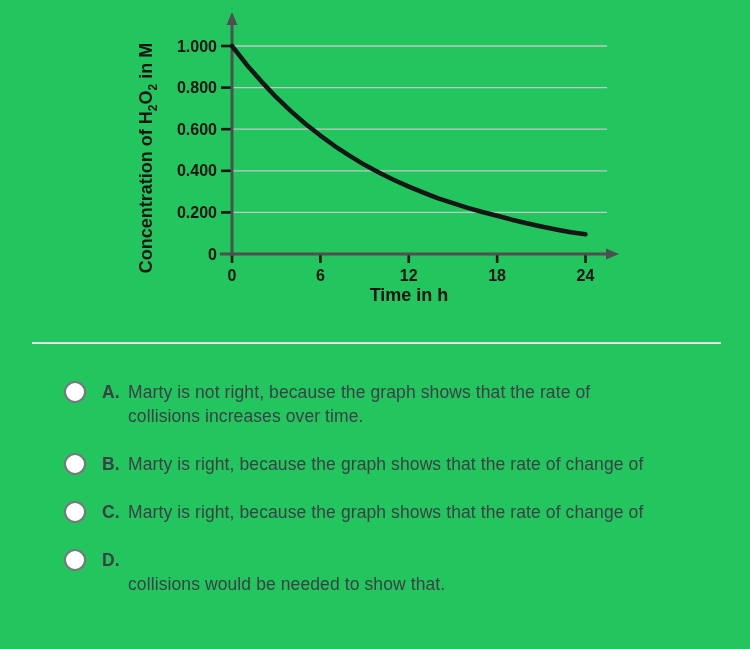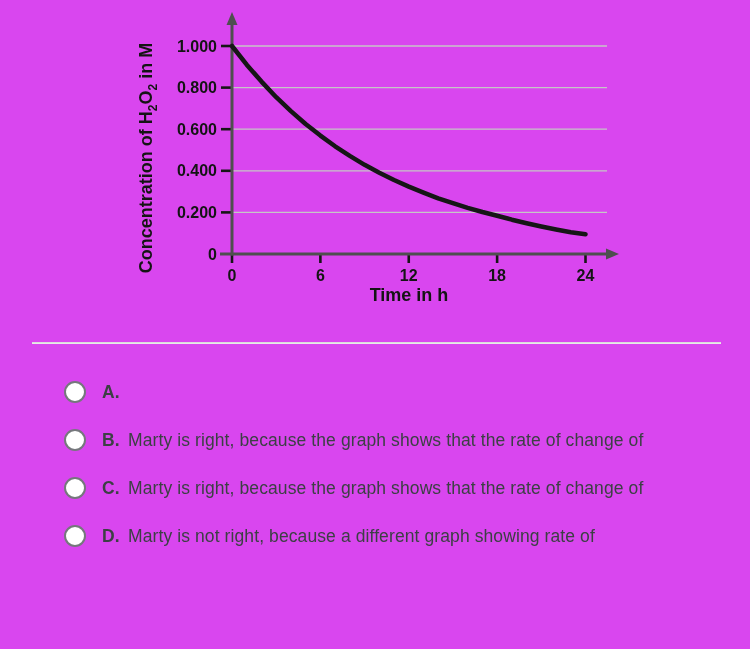--- a/index.html
+++ b/index.html
@@ -1,19 +1,19 @@
 <!DOCTYPE html>
 <html><head>
 <meta charset="utf-8">
 <style>
   * { margin:0; padding:0; box-sizing:border-box; }
   html,body { background:#ffffff; }
   body { font-family:"Liberation Sans","DejaVu Sans",sans-serif; }
   .page {
-    position:relative; width:750px; height:649px; background:#d946ef; overflow:hidden;
+    position:relative; width:750px; height:649px; background:#22c55e; overflow:hidden;
   }
   #chart-svg { position:absolute; left:130px; top:8px; }
   .tick { font-family:"Liberation Sans","DejaVu Sans",sans-serif; font-size:16px; font-weight:bold; fill:#141414; }
   .axis-label { font-family:"Liberation Sans","DejaVu Sans",sans-serif; font-size:18px; font-weight:bold; fill:#141414; }
   .divider { position:absolute; left:32px; top:342px; width:689px; height:2px;
              background:linear-gradient(#d6d6d6,#efefef); }
   .options { position:absolute; left:64px; top:380px; width:672px;
              display:flex; flex-direction:column; gap:24px; }
   .option { display:flex; align-items:flex-start; cursor:pointer; }
   .radio { flex:0 0 22px; width:22px; height:22px; border:2px solid #75787c;
@@ -63,34 +63,35 @@
       <text x="279" y="293" text-anchor="middle" class="axis-label">Time in h</text>
     </svg>
 
   <div class="divider"></div>
 
   <div class="options">
 
     <div class="option">
       <span class="radio"></span>
       <span class="letter">A.</span>
+      <span class="text"><span>Marty is not right, because the graph shows that the rate of</span><br><span>collisions increases over time.</span></span>
     </div>
 
     <div class="option">
       <span class="radio"></span>
       <span class="letter">B.</span>
       <span class="text"><span>Marty is right, because the graph shows that the rate of change of</span><br></span>
     </div>
 
     <div class="option">
       <span class="radio"></span>
       <span class="letter">C.</span>
       <span class="text"><span>Marty is right, because the graph shows that the rate of change of</span><br></span>
     </div>
 
     <div class="option">
       <span class="radio"></span>
       <span class="letter">D.</span>
-      <span class="text"><span>Marty is not right, because a different graph showing rate of</span><br></span>
+      <span class="text"><br><span>collisions would be needed to show that.</span></span>
     </div>
 
   </div>
 </div>
 
 </body></html>

